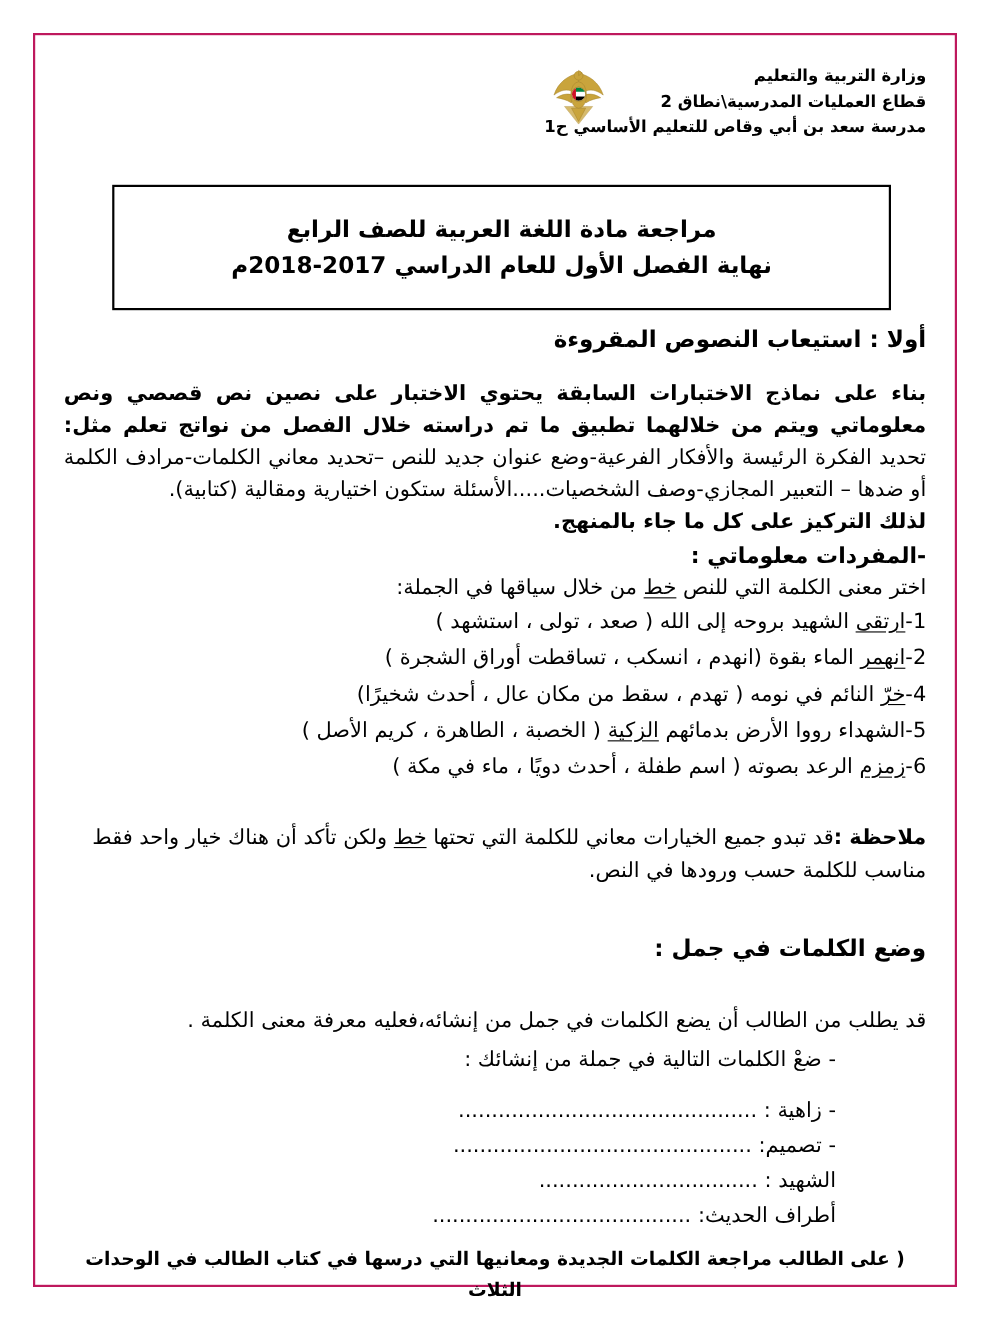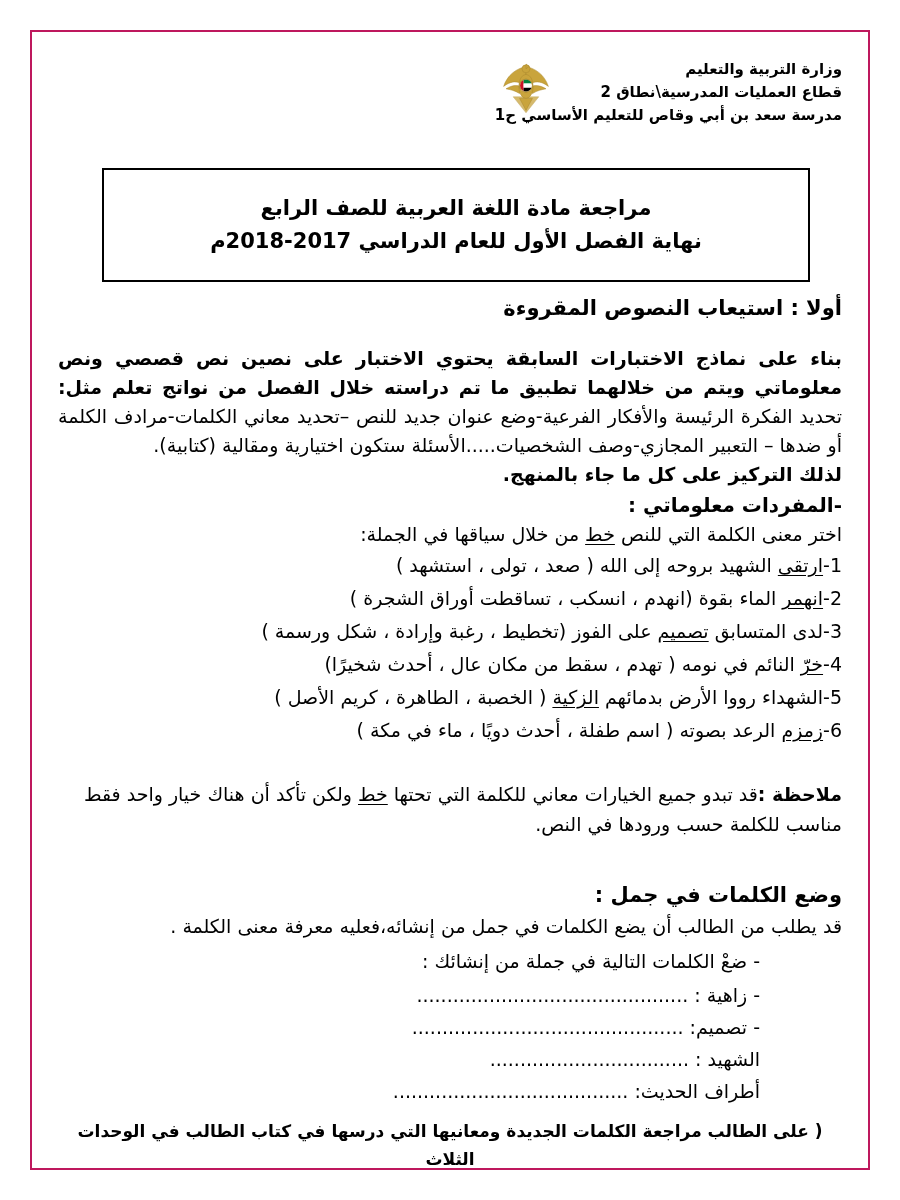--- a/index.html
+++ b/index.html
@@ -35,23 +35,23 @@
   .b { font-weight:bold; }
   .u { text-decoration:underline; text-underline-offset:3px; }
   .sec-heading { font-weight:bold; font-size:21px; margin-top:14px; }
   .intro { margin-top:24px; line-height:29px; text-align:justify; }
   .emphasis { font-weight:bold; line-height:29px; }
   .vocab-heading { font-weight:bold; font-size:20px; margin-top:2px; line-height:29px; }
   .instruction { line-height:29px; }
   .vitem { line-height:33px; }
   .note { margin-top:32px; line-height:30px; }
   .s2-heading { font-weight:bold; font-size:21px; margin-top:40px; line-height:32px; }
-  .s2-desc { line-height:30px; }
+  .s2-desc { line-height:30px;margin-top:35px; }
   .indent { padding-right:82px; line-height:32px; margin-top:4px; }
-  .blanks { padding-right:82px; margin-top:2px; }
+  .blanks { padding-right:82px; margin-top:14px; }
   .blank-line { line-height:32px; white-space:nowrap; }
   .dots { letter-spacing:1px; }
   .footer-note { margin-top:10px; font-weight:bold; font-size:17px; text-align:center; line-height:28px; }
 </style>
 </head>
 <body>
 
 <div class="frame">
 
   <header class="header">
@@ -101,21 +101,20 @@
 
     <p class="emphasis">لذلك التركيز على كل ما جاء بالمنهج.</p>
 
     <p class="vocab-heading">-المفردات معلوماتي :</p>
 
     <p class="instruction"><span>اختر معنى الكلمة التي للنص </span><span class="u">خط</span><span> من خلال سياقها في الجملة:</span></p>
 
     <div class="vocab-list">
       <p class="vitem"><span>1-</span><span class="u">ارتقى</span><span> الشهيد بروحه إلى الله ( صعد ، تولى ، استشهد )</span></p>
       <p class="vitem"><span>2-</span><span class="u">انهمر</span><span> الماء بقوة (انهدم ، انسكب ، تساقطت أوراق الشجرة )</span></p>
-      <p class="vitem"><span>3-لدى المتسابق </span><span class="u">تصميم</span><span> على الفوز (تخطيط ، رغبة وإرادة ، شكل ورسمة )</span></p>
       <p class="vitem"><span>4-</span><span class="u">خرّ</span><span> النائم في نومه ( تهدم ، سقط من مكان عال ، أحدث شخيرًا)</span></p>
       <p class="vitem"><span>5-الشهداء رووا الأرض بدمائهم </span><span class="u">الزكية</span><span> ( الخصبة ، الطاهرة ، كريم الأصل )</span></p>
       <p class="vitem"><span>6-</span><span class="u">زمزم</span><span> الرعد بصوته ( اسم طفلة ، أحدث دويًا ، ماء في مكة )</span></p>
     </div>
 
     <p class="note"><span class="b">ملاحظة :</span><span>قد تبدو جميع الخيارات معاني للكلمة التي تحتها </span><span class="u">خط</span><span> ولكن تأكد أن هناك خيار واحد فقط مناسب للكلمة حسب ورودها في النص.</span></p>
 
     <p class="s2-heading">وضع الكلمات في جمل :</p>
 
     <p class="s2-desc">قد يطلب من الطالب أن يضع الكلمات في جمل من إنشائه،فعليه معرفة معنى الكلمة .</p>

